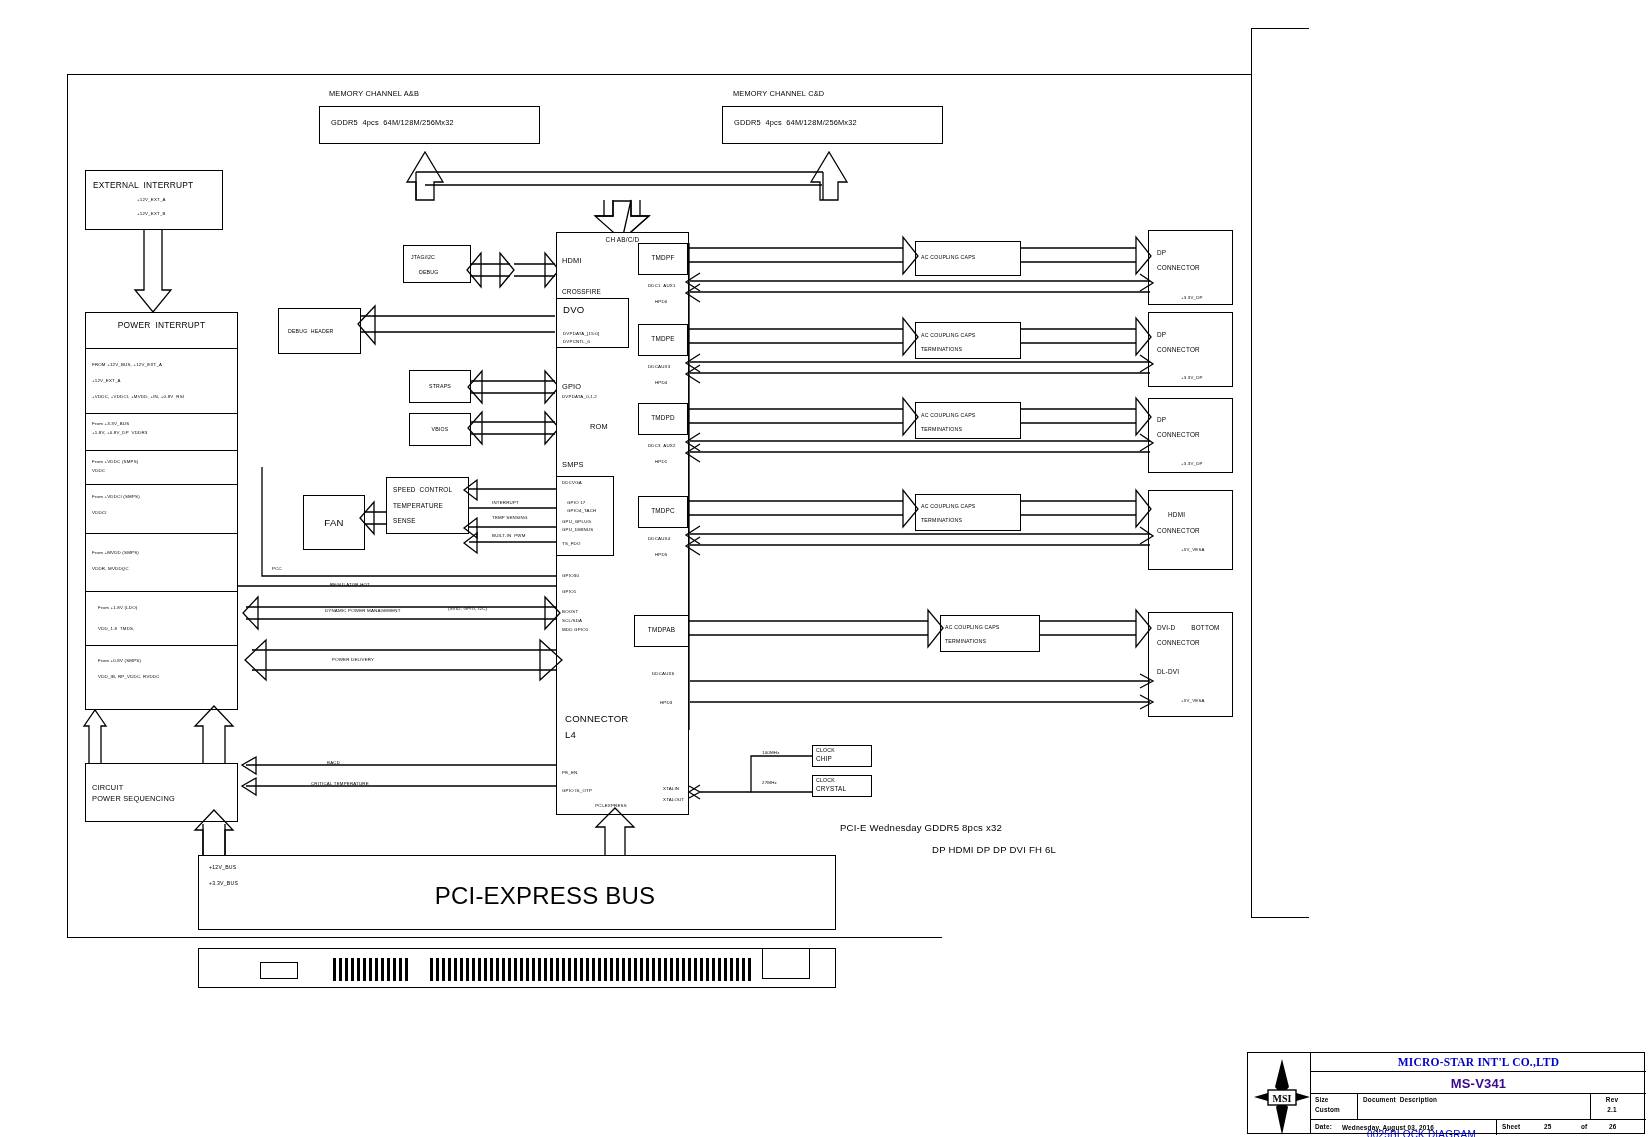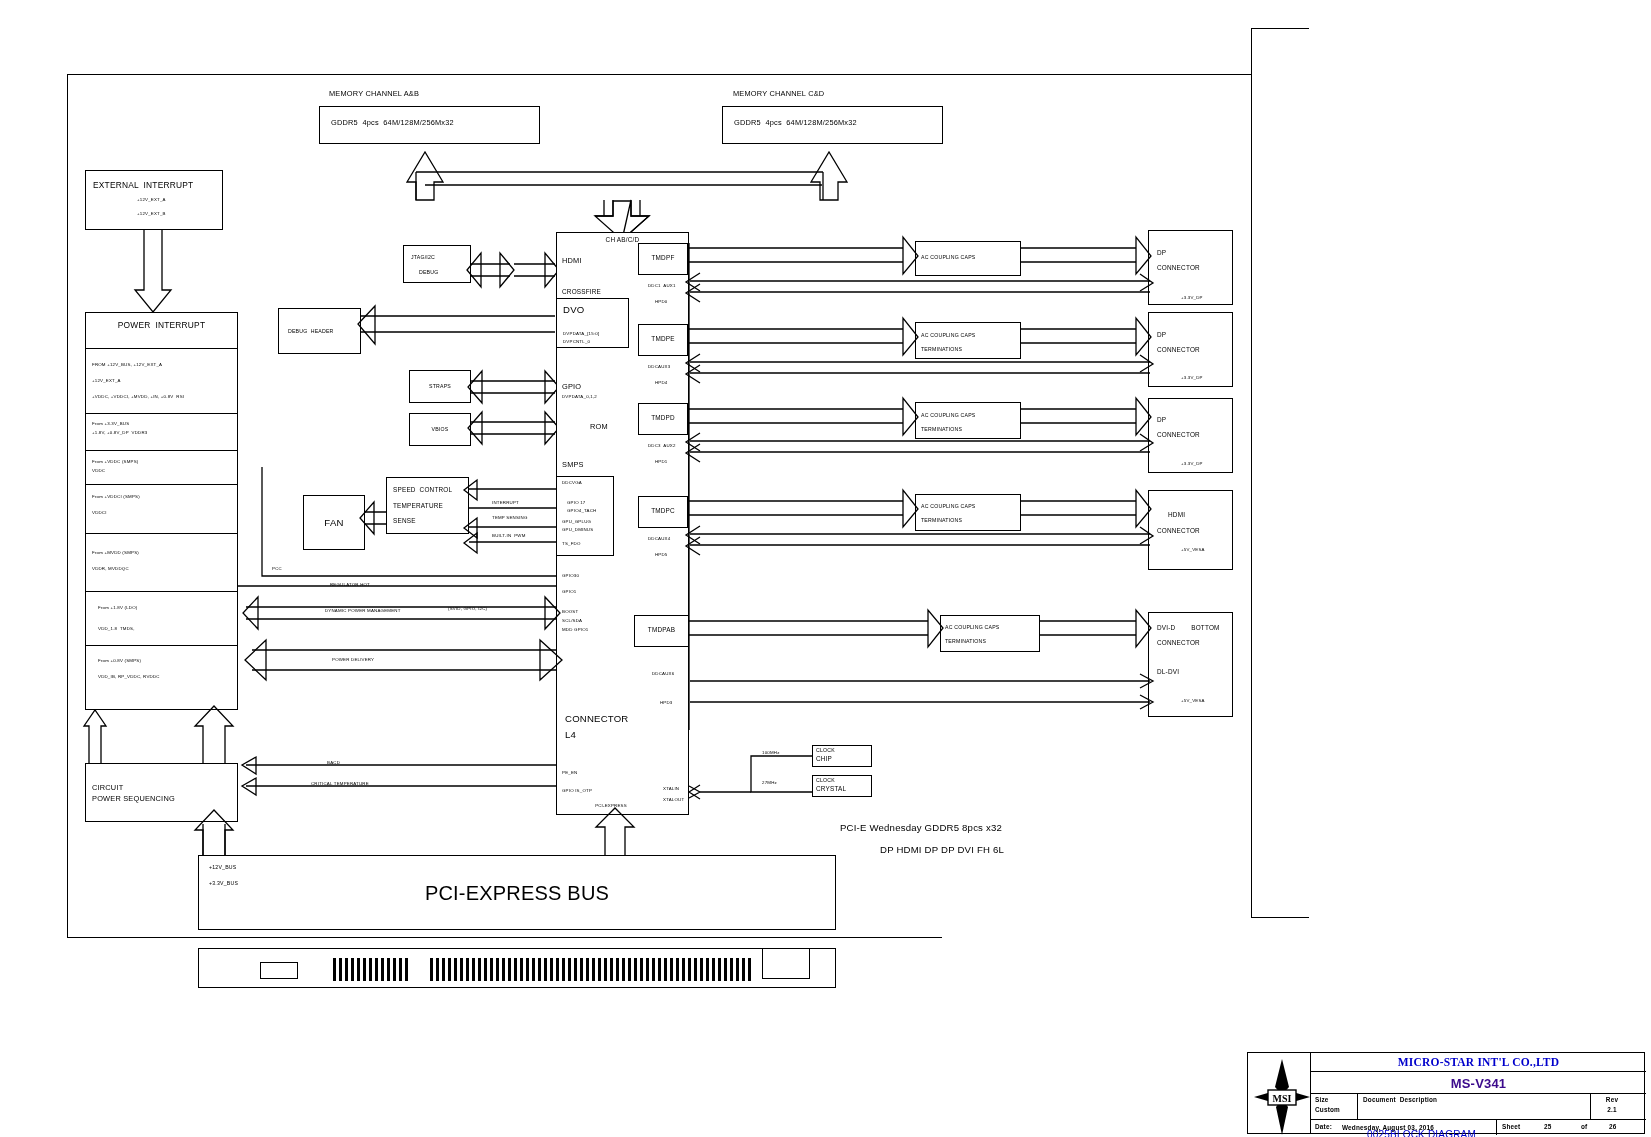--- a/index.html
+++ b/index.html
@@ -11,21 +11,21 @@
   .hl{height:1.2px;}
   .vl{width:1.2px;}
   .tx{position:absolute;white-space:pre;line-height:1.18;letter-spacing:.2px;}
   .t4{font-size:4.4px;}
   .t5{font-size:5.2px;}
   .t6{font-size:6.4px;}
   .t7{font-size:7.4px;}
   .t8{font-size:8.4px;}
   .t9{font-size:9.6px;}
   .t11{font-size:11.5px;}
-  .t18{font-size:20px;}
+  .t18{font-size:24px;margin-left:28px;}
   .ctr{text-align:center;}
   svg{position:absolute;overflow:visible;}
   .ar{fill:none;stroke:#000;stroke-width:1.3;}
   
   #titleblock{position:absolute;left:1247px;top:1052px;width:398px;height:82px;
      border:1.4px solid #000;box-sizing:border-box;background:#fff;}
   #titleblock .cell{position:absolute;box-sizing:border-box;}
   .bdr-b{border-bottom:1.2px solid #000;}
   .bdr-r{border-right:1.2px solid #000;}
   .blue{color:#0000cc;}
@@ -381,21 +381,21 @@
   <div class="tx t4" style="left:762px;top:780px;">27MHz</div>
 
   <svg style="left:0;top:0;width:1651px;height:1137px;">
     <path class="ar" d="M812,756 L751,756 L751,792 L812,792"></path>
     <path class="ar" d="M751,792 L700,792"></path>
     <path class="ar" d="M700,792 L689,786 M700,792 L689,798"></path>
     <path class="ar" d="M689,792 L700,785 M689,792 L700,799"></path>
   </svg>
 
   <div class="tx t9" style="left:840px;top:822px;">PCI-E Wednesday GDDR5 8pcs x32</div>
-  <div class="tx t9" style="left:869px;top:844px;padding-left:11px;">DP HDMI DP DP DVI FH 6L</div>
+  <div class="tx t9" style="left:921px;top:844px;padding-left:11px;">DP HDMI DP DP DVI FH 6L</div>
 
   <div class="bx" style="left:198px;top:855px;width:638px;height:75px;"></div>
   <div class="tx t18 ctr" style="left:198px;top:882px;width:638px;">PCI-EXPRESS BUS</div>
   <div class="tx t5" style="left:209px;top:864px;">+12V_BUS</div>
   <div class="tx t5" style="left:209px;top:880px;">+3.3V_BUS</div>
 
   <svg style="left:0;top:0;width:1651px;height:1137px;">
     <path class="ar" d="M605,855 L605,827 L596,827 L615,808 L634,827 L625,827 L625,855"></path>
   </svg>
 

